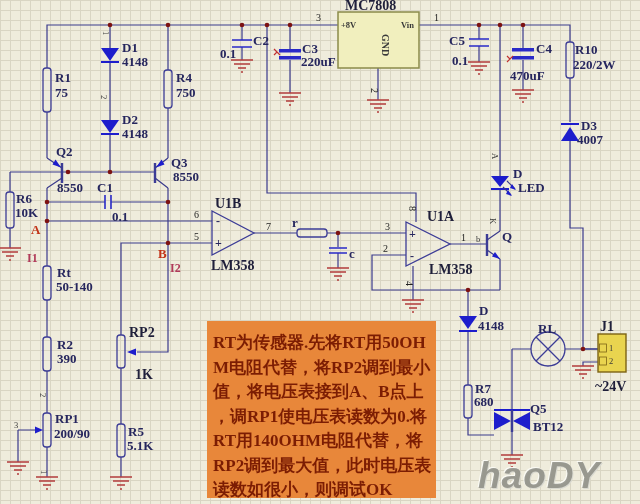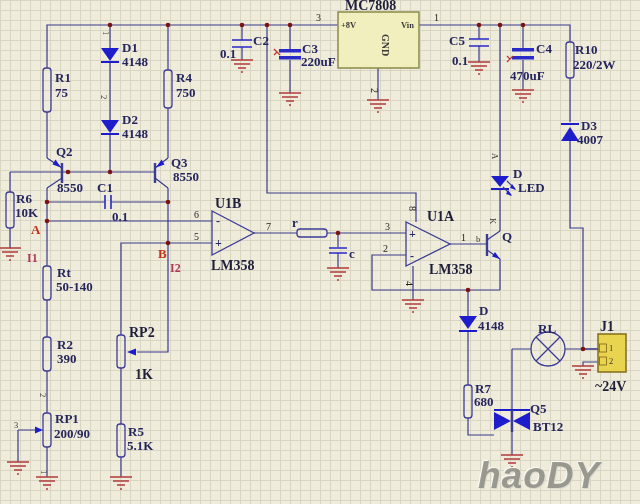--- a/index.html
+++ b/index.html
@@ -328,17 +328,26 @@
     <text class="tpin" x="101" y="95" transform="rotate(90 101 95)">2</text>
     <text class="tpin" x="40" y="393" transform="rotate(90 40 393)">2</text>
     <text class="tpin" x="14" y="428">3</text>
     <text class="tpin" x="41" y="470" transform="rotate(90 41 470)">1</text>
     <text class="tpin" x="492" y="153" transform="rotate(90 492 153)">A</text>
     <text class="tpin" x="490" y="218" transform="rotate(90 490 218)">K</text>
     <text class="tpin" x="476" y="242">b</text>
   </g>
 </svg>
 
+<div class="note">
+  <div>RT为传感器.先将RT用50OH</div>
+  <div>M电阻代替，将RP2调到最小</div>
+  <div>值，将电压表接到A、B点上</div>
+  <div>，调RP1使电压表读数为0.将</div>
+  <div>RT用140OHM电阻代替，将</div>
+  <div>RP2调到最大值，此时电压表</div>
+  <div>读数如很小，则调试OK</div>
+</div>
 
 <div class="wm">
   <span class="big">haoDY</span><span class="small">.net</span>
 </div>
 </div>
 
 </body></html>

